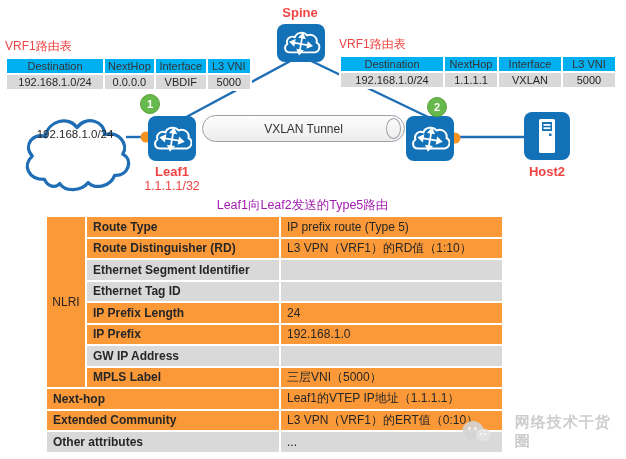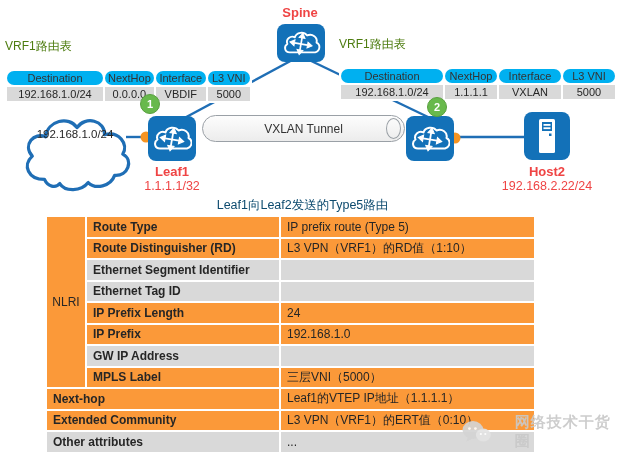--- a/index.html
+++ b/index.html
@@ -9,23 +9,23 @@
   }
   *{box-sizing:border-box;margin:0;padding:0;}
   body{font-family:"Liberation Sans","DejaVu Sans",sans-serif;background:#fff;}
   .stage{position:relative;width:626px;height:459px;background:#fff;overflow:hidden;}
 
   
   .lines{position:absolute;left:0;top:0;z-index:1;}
 
   
   .rt{position:absolute;z-index:3;}
-  .rt .rt-title{font-size:12px;color:#4d7c0f;margin-bottom:14px;}
+  .rt .rt-title{font-size:12px;color:#ef4444;margin-bottom:2px;}
   .rt table{border-collapse:separate;border-spacing:2px;background:#fff;}
-  .rt th{background:var(--cyan-hdr,#00B0F0);color:#333;font-weight:normal;font-size:11px;height:14px;padding:0 3px;text-align:center;border-radius:7px;}
+  .rt th{background:var(--cyan-hdr,#00B0F0);color:#333;font-weight:normal;font-size:11px;height:14px;padding:0 3px;text-align:center;}
   .rt td{background:var(--cell-gray,#D9D9D9);color:var(--text-dark,#262626);font-size:11px;height:14px;padding:0 3px;text-align:center;}
   .rt-left{left:5px;top:38px;}
   .rt-right{left:339px;top:36px;}
   .rt-left th:nth-child(1),.rt-left td:nth-child(1){min-width:96px;}
   .rt-left th:nth-child(2),.rt-left td:nth-child(2){min-width:46px;}
   .rt-left th:nth-child(3),.rt-left td:nth-child(3){min-width:50px;}
   .rt-left th:nth-child(4),.rt-left td:nth-child(4){min-width:42px;}
   .rt-right th:nth-child(1),.rt-right td:nth-child(1){min-width:102px;}
   .rt-right th:nth-child(2),.rt-right td:nth-child(2){min-width:52px;}
   .rt-right th:nth-child(3),.rt-right td:nth-child(3){min-width:62px;}
@@ -39,29 +39,29 @@
   .badge{position:absolute;width:20px;height:20px;border-radius:50%;background:var(--green-badge,#68B94C);color:#fff;
          font-size:11px;font-weight:bold;display:flex;align-items:center;justify-content:center;z-index:5;border:1px solid #58a03e;}
   .cloud-wrap{position:absolute;left:14px;top:102px;width:122px;height:96px;z-index:2;}
   .cloud-text{position:absolute;left:0;top:26px;width:100%;text-align:center;font-size:11.5px;color:#262626;}
   .tunnel{position:absolute;left:202px;top:115px;width:203px;height:27px;border:1.5px solid #9aa0a6;border-radius:14px;
           background:linear-gradient(180deg,#fdfdfd 0%,#ececec 100%);display:flex;align-items:center;justify-content:center;z-index:2;}
   .tunnel-cap{position:absolute;right:3px;top:2px;bottom:2px;width:15px;border:1.5px solid #9aa0a6;border-radius:50%;}
   .tunnel-text{font-size:12px;color:#333;}
 
   
-  .bt-title{position:absolute;left:45px;top:197px;width:515px;text-align:center;font-size:12.5px;color:#0c4a6e;z-index:3;}
+  .bt-title{position:absolute;left:45px;top:197px;width:515px;text-align:center;font-size:12.5px;color:#a21caf;z-index:3;}
   .bt{position:absolute;left:45px;top:215px;z-index:3;}
   .bt table{border-collapse:separate;border-spacing:2px;background:#fff;}
   .bt td{font-size:12px;color:var(--text-dark,#262626);height:19.5px;padding:0 6px;vertical-align:middle;}
   .bt td.org{background:var(--cell-orange,#FB9939);}
   .bt td.gry{background:var(--cell-gray,#D9D9D9);}
   .bt td.nlri{width:38px;text-align:center;padding:0 2px;}
   .bt td.lbl{width:192px;font-weight:bold;}
-  .bt td.val{width:253px;}
+  .bt td.val{width:221px;}
 
   
   .wm{position:absolute;left:462px;top:413px;display:flex;align-items:center;gap:23px;z-index:9;opacity:.92;}
   .wm-text{font-size:15px;font-weight:bold;color:var(--watermark,#C9C9C9);letter-spacing:1px;}
 </style>
 </head>
 <body>
 
 <div class="stage">
 
@@ -182,21 +182,20 @@
     <svg width="46" height="48" viewBox="0 0 46 48">
       <rect x="15" y="7" width="16" height="34" rx="1.5" fill="#fff"></rect>
       <rect x="18" y="10" width="10" height="9" fill="#1371B8"></rect>
       <rect x="19.5" y="12" width="7" height="1.8" fill="#fff"></rect>
       <rect x="19.5" y="15.3" width="7" height="1.8" fill="#fff"></rect>
       <rect x="25" y="21.5" width="2.5" height="2.5" fill="#1371B8"></rect>
     </svg>
   </div>
   <div class="dev-label" style="left:492px;top:164px;width:110px;">
     <div class="dev-name">Host2</div>
-    <div class="dev-ip">192.168.2.22/24</div>
   </div>
 
   <div class="bt-title">Leaf1向Leaf2发送的Type5路由</div>
 
   <div class="bt">
     <table>
       <tbody>
           <tr>
         <td class="nlri org" rowspan="8">NLRI</td>
         <td class="lbl org">Route Type</td>

